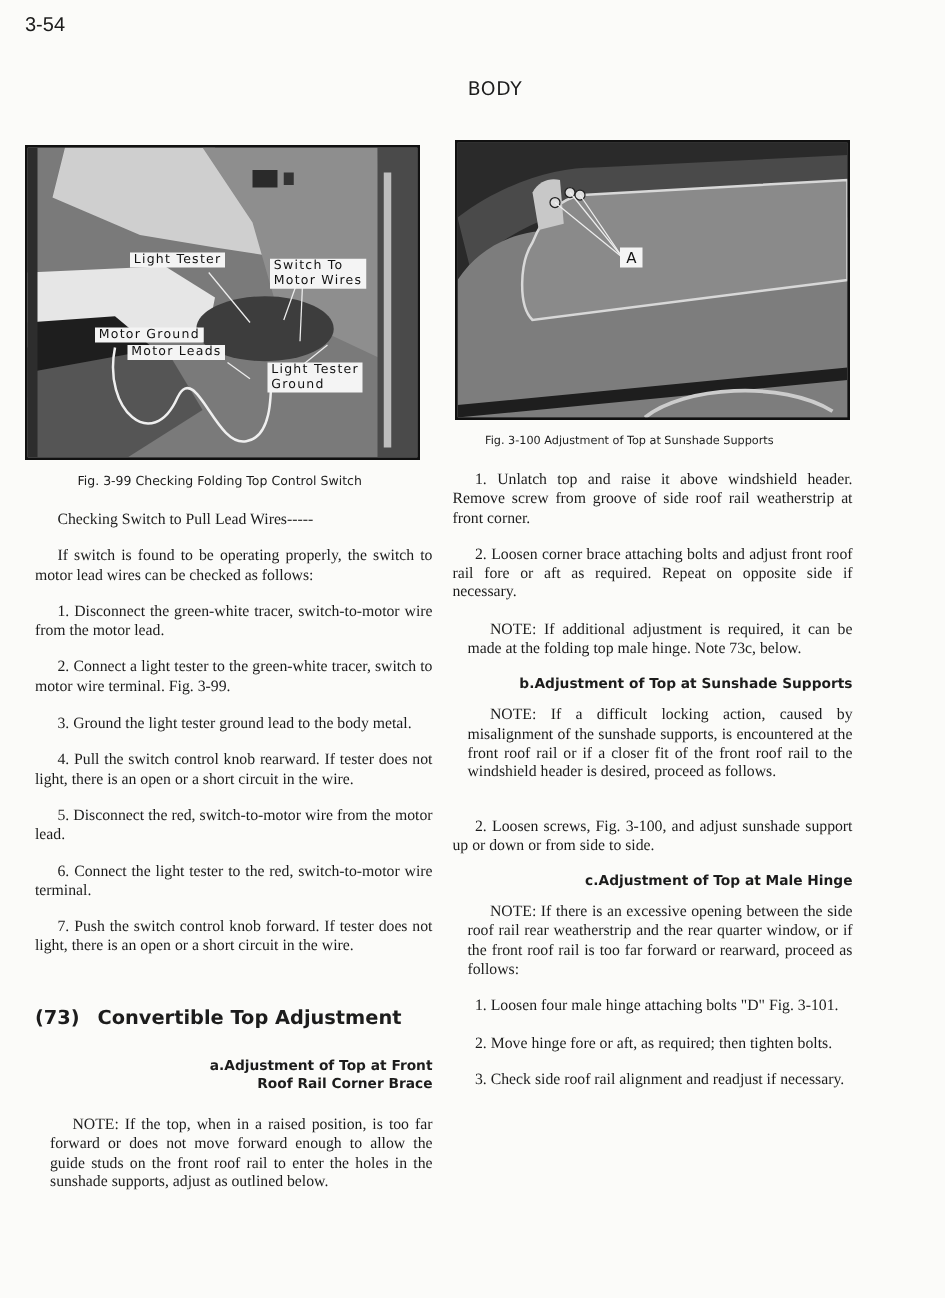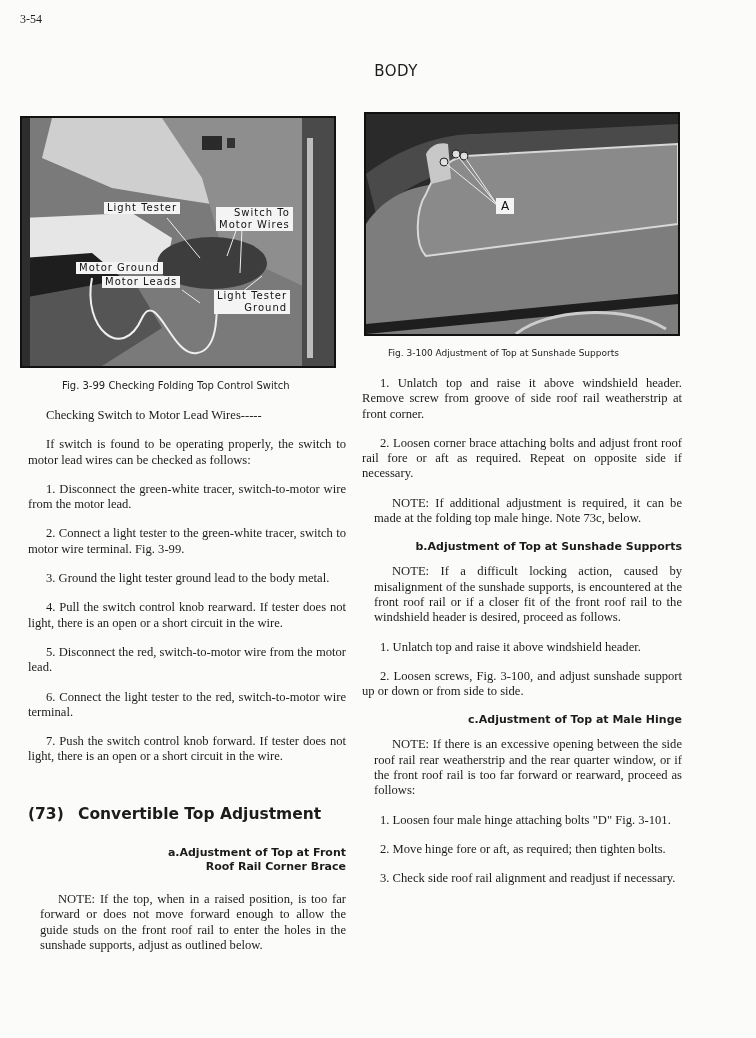--- a/index.html
+++ b/index.html
@@ -1,32 +1,32 @@
 <!DOCTYPE html>
 <html><head>
 <meta charset="utf-8">
 <style>
   html, body { margin: 0; padding: 0; }
   body {
     width: 756px; height: 1038px; position: relative; overflow: hidden;
     background: #fbfbf9; color: #1c1c1c;
     font-family: "DejaVu Serif", serif;
   }
-  .page-number { position: absolute; left: 20px; top: 12px; font-size: 12px; font-family: Liberation Serif, serif; }
+  .page-number { position: absolute; left: 20px; top: 12px; font-size: 16px; font-family: Liberation Sans, sans-serif; }
   .page-title { position: absolute; left: 0; width: 756px; top: 52px; text-align: center; font-family: "DejaVu Sans", sans-serif; font-size: 15px; font-weight: normal; letter-spacing: 0.5px; padding-left: 18px; }
   .photo { position: absolute; overflow: hidden; background: #555; border: 2px solid #111; }
   #fig99 { left: 20px; top: 116px; width: 312px; height: 248px; }
   #fig100 { left: 364px; top: 112px; width: 312px; height: 220px; }
   .photo svg { position: absolute; left: 0; top: 0; width: 100%; height: 100%; }
   .callout {
     position: absolute; background: #f4f4f4; color: #111;
     font-family: "DejaVu Sans", sans-serif; font-size: 10px; letter-spacing: 1px;
     padding: 0 3px; line-height: 12px; white-space: nowrap;
   }
-  .callout.c2 { text-align: right; }
+  .callout.c2 { text-align: left; }
   .caption { position: absolute; font-family: "DejaVu Sans", sans-serif; font-size: 10px; white-space: nowrap; }
   .col { position: absolute; font-family: "Liberation Serif", serif; font-size: 12.6px; line-height: 15.3px; text-align: justify; }
   .col p { margin: 0; }
   .col .ind { text-indent: 18px; }
   .col .note { padding-left: 12px; text-indent: 18px; }
   .col .sub { font-family: "DejaVu Sans", sans-serif; font-weight: bold; font-size: 11px; line-height: 14px; text-align: right; }
   .col .sub .lbl { display: inline-block; width: 16px; }
   .col .sub .l2 { display: block; padding-left: 16px; }
   .col .sect { font-family: "DejaVu Sans", sans-serif; font-weight: bold; font-size: 15.5px; text-align: left; }
   .col .sect .num { display: inline-block; width: 50px; margin-top: 24px; } .gap10 { height: 10px; } .gap14 { height: 14px; } .gap18 { height: 18px; } .gap24 { height: 24px; }
@@ -87,21 +87,21 @@
     <line x1="90" y1="40" x2="132" y2="92" stroke="#eee" stroke-width="1"></line>
     <line x1="98" y1="42" x2="132" y2="92" stroke="#eee" stroke-width="1"></line>
     <path d="M0,210 L312,180 L312,190 L0,220 Z" fill="#1e1e1e"></path>
     <path d="M150,220 C180,195 260,190 300,215" stroke="#ccc" stroke-width="3" fill="none"></path>
   </svg>
   <div class="callout" style="left:130px; top:84px; font-size:12px; padding:2px 5px; letter-spacing:0;">A</div>
 </div>
 <div class="caption" style="left:388px; top:348px; font-size:9px;">Fig. 3-100  Adjustment of Top at Sunshade Supports</div>
 
 <div class="col" style="left:28px; top:408px; width:318px;">
-  <p class="ind" style="text-align:left;">Checking Switch to Motor Lead Wires-----</p>
+  <p class="ind" style="text-align:left;">Checking Switch to Pull Lead Wires-----</p>
   <div class="gap14"></div>
   <p class="ind">If switch is found to be operating properly, the switch to motor lead wires can be checked as follows:</p>
   <div class="gap14"></div>
   <p class="ind">1. Disconnect the green-white tracer, switch-to-motor wire from the motor lead.</p>
   <div class="gap14"></div>
   <p class="ind">2. Connect a light tester to the green-white tracer, switch to motor wire terminal. Fig. 3-99.</p>
   <div class="gap14"></div>
   <p class="ind">3. Ground the light tester ground lead to the body metal.</p>
   <div class="gap14"></div>
   <p class="ind">4. Pull the switch control knob rearward. If tester does not light, there is an open or a short circuit in the wire.</p>
@@ -130,21 +130,20 @@
   <p class="ind">2. Loosen corner brace attaching bolts and adjust front roof rail fore or aft as required. Repeat on opposite side if necessary.</p>
   <div class="gap14"></div>
   <p class="note">NOTE:  If additional adjustment is required, it can be made at the folding top male hinge. Note 73c, below.</p>
   <div class="gap14"></div>
   <div class="sub">
     <span class="lbl">b.</span><span>Adjustment of Top at Sunshade Supports</span>
   </div>
   <div class="gap10"></div>
   <p class="note">NOTE:  If a difficult locking action, caused by misalignment of the sunshade supports, is encountered at the front roof rail or if a closer fit of the front roof rail to the windshield header is desired, proceed as follows.</p>
   <div class="gap14"></div>
-  <p class="ind">1. Unlatch top and raise it above windshield header.</p>
   <div class="gap14"></div>
   <p class="ind">2. Loosen screws, Fig. 3-100, and adjust sunshade support up or down or from side to side.</p>
   <div class="gap14"></div>
   <div class="sub">
     <span class="lbl">c.</span><span>Adjustment of Top at Male Hinge</span>
   </div>
   <div class="gap10"></div>
   <p class="note">NOTE:  If there is an excessive opening between the side roof rail rear weatherstrip and the rear quarter window, or if the front roof rail is too far forward or rearward, proceed as follows:</p>
   <div class="gap14"></div>
   <p class="ind">1. Loosen four male hinge attaching bolts "D" Fig. 3-101.</p>

